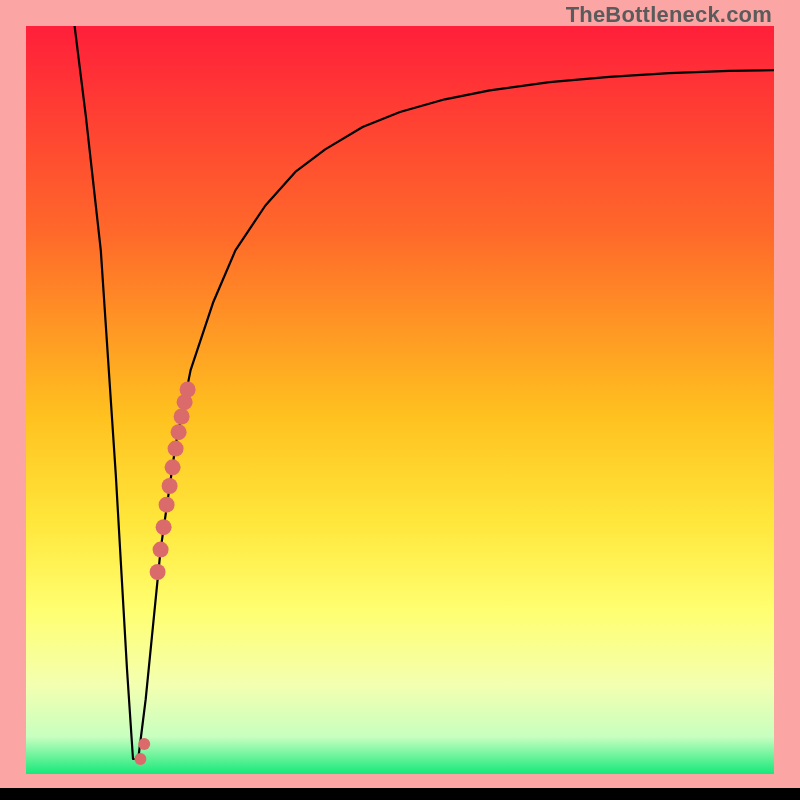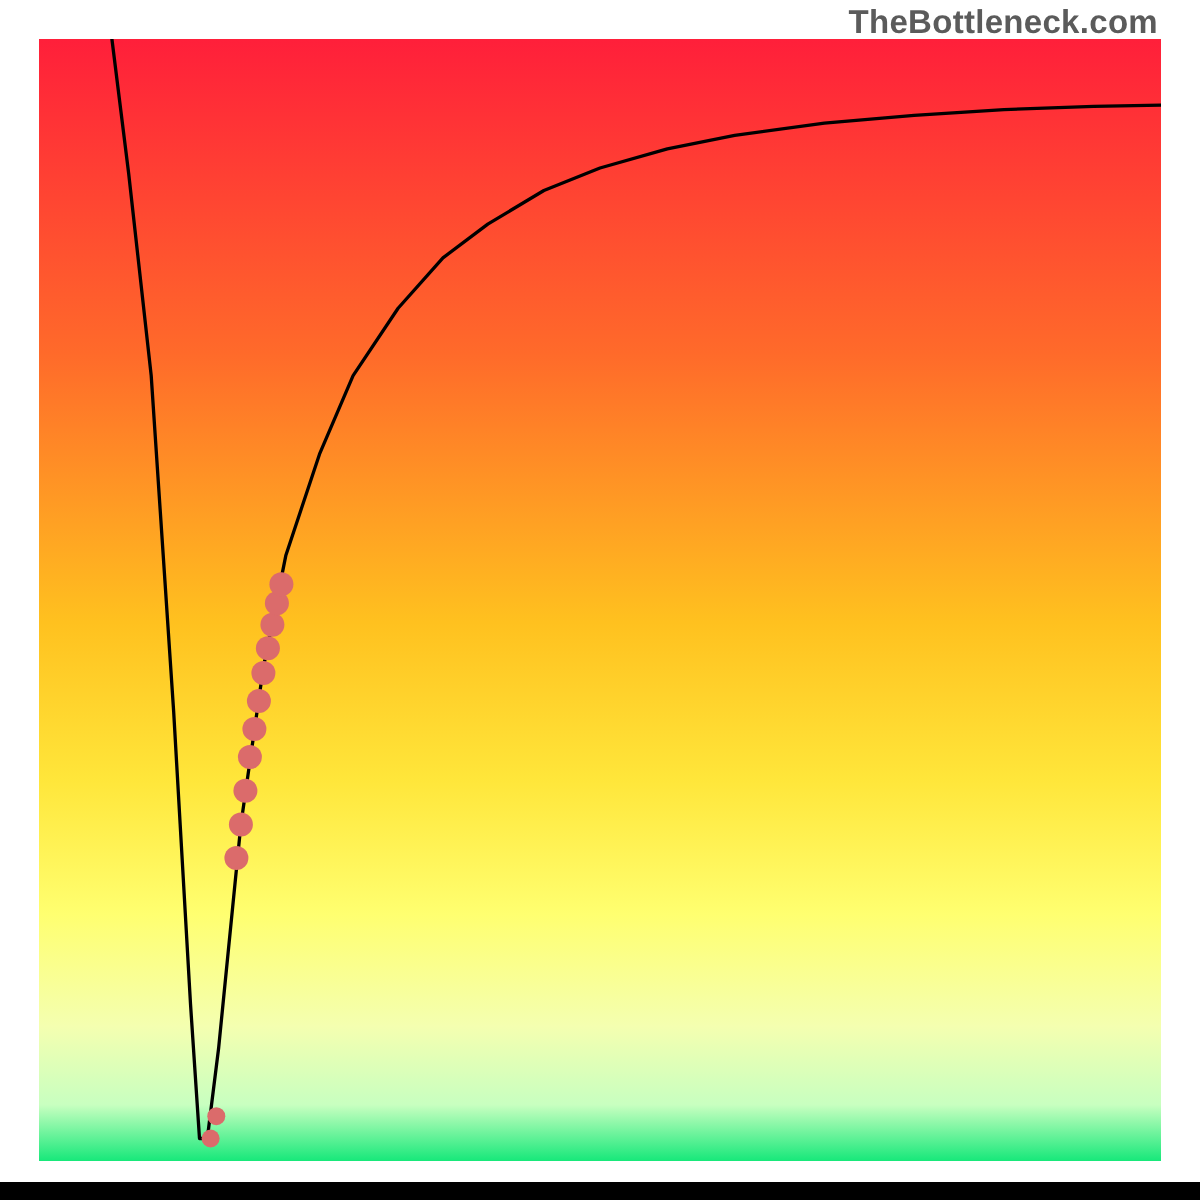--- a/index.html
+++ b/index.html
@@ -9,21 +9,21 @@
     height: 800px;
     background: #000;
     overflow: hidden;
   }
   .frame {
     position: absolute;
     left: 0;
     top: 0;
     width: 800px;
     height: 788px;
-    background: #ffffff;
+    background: #fca5a5;
   }
   .plot {
     position: absolute;
     left: 26px;
     top: 26px;
     width: 748px;
     height: 748px;
     overflow: hidden;
   }
   .watermark {

